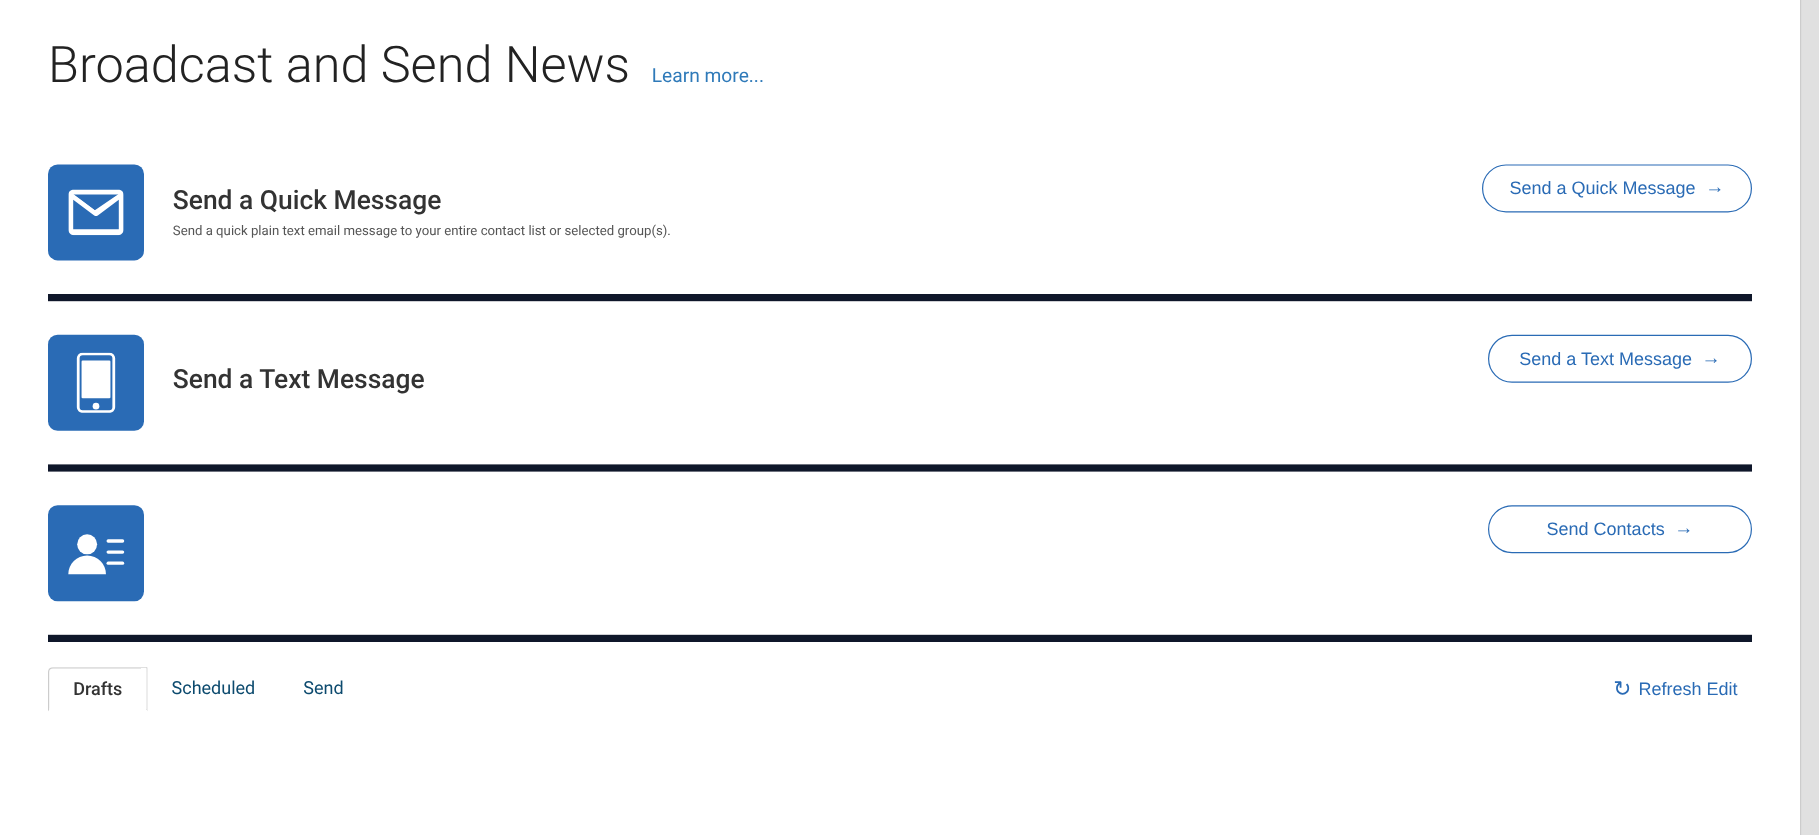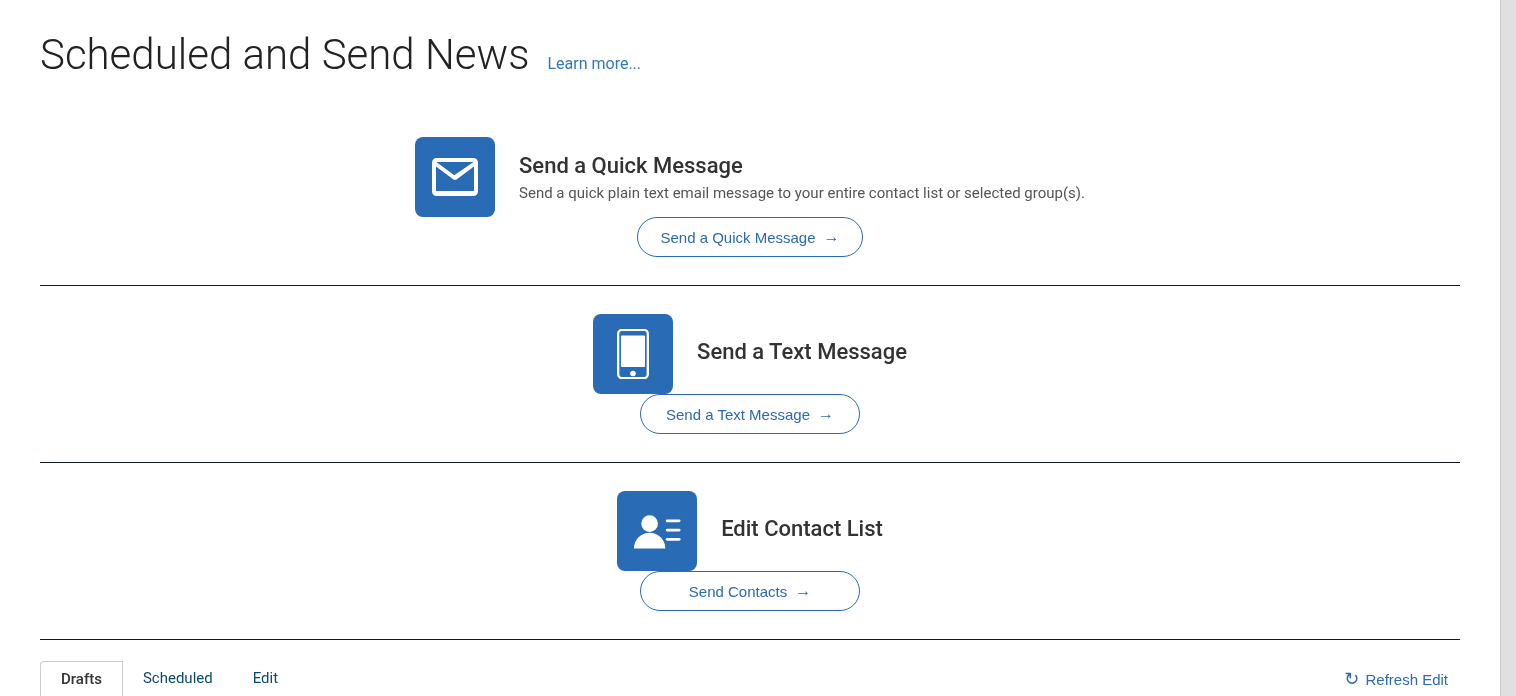--- a/index.html
+++ b/index.html
@@ -43,25 +43,24 @@
     .learn-more-link {
       font-size: 16px;
       color: #2f7ab9;
       text-decoration: none;
       margin-left: 14px;
       cursor: pointer;
     }
 
     .section-row {
       display: flex;
-      align-items: center;
+      align-items: flex-start;
       justify-content: space-between;
       padding: 28px 0;
-      border-bottom: 1px solid #0f172a;
-      flex-direction: column;
+      border-bottom: 6px solid #0f172a;
     }
 
     .section-left {
       display: flex;
       align-items: center;
       gap: 24px;
     }
 
     .icon-box {
       width: 80px;
@@ -79,21 +78,21 @@
     }
 
     .section-text h2 {
       font-size: 22px;
       font-weight: 500;
       color: #333;
       margin-bottom: 6px;
     }
 
     .section-text p {
-      font-size: 15px;
+      font-size: 11px;
       color: #555;
     }
 
     .action-button {
       border: 1.5px solid #2a6bb5;
       background: white;
       color: #2a6bb5;
       padding: 10px 22px;
       border-radius: 25px;
       font-size: 15px;
@@ -171,21 +170,21 @@
     .refresh-icon {
       font-size: 18px;
     }
   </style>
 </head>
 <body>
 
 <div class="main-content">
 
   <div class="page-title-area">
-    <h1 class="page-title">Scheduled and Send News</h1>
+    <h1 class="page-title">Broadcast and Send News</h1>
     <a class="learn-more-link" href="#">Learn more...</a>
   </div>
 
   <div class="section-row">
     <div class="section-left">
       <div class="icon-box">
 
         <svg width="46" height="38" viewBox="0 0 46 38">
           <path d="M0 4.5C0 2 2 0 4.5 0h37C44 0 46 2 46 4.5v29C46 36 44 38 41.5 38h-37C2 38 0 36 0 33.5v-29zM4 4l19 14L42 4H4zm38 4.5L24.5 21.5a3 3 0 01-3 0L4 8.5V33h38V8.5z"></path>
           <path d="M2 3.5l20 15 22-15" stroke="white" stroke-width="2" fill="none"></path>
@@ -233,34 +232,33 @@
 
           <circle cx="18" cy="15" r="9" fill="white"></circle>
           <path d="M1 42c0-9.4 7.6-17 17-17s17 7.6 17 17H1z" fill="white"></path>
 
           <line x1="37" y1="12" x2="50" y2="12" stroke="white" stroke-width="3" stroke-linecap="round"></line>
           <line x1="37" y1="22" x2="50" y2="22" stroke="white" stroke-width="3" stroke-linecap="round"></line>
           <line x1="37" y1="32" x2="50" y2="32" stroke="white" stroke-width="3" stroke-linecap="round"></line>
         </svg>
       </div>
       <div class="section-text">
-        <h2>Edit Contact List</h2>
       </div>
     </div>
     <button class="action-button">
       <span>Send Contacts</span>
       <span class="arrow">→</span>
     </button>
   </div>
 
   <div class="tabs-area">
     <div class="tabs-left">
       <div class="tab active">Drafts</div>
       <div class="tab link-tab">Scheduled</div>
-      <div class="tab link-tab">Edit</div>
+      <div class="tab link-tab">Send</div>
     </div>
     <button class="refresh-btn">
       <span class="refresh-icon">↻</span>
       <span>Refresh Edit</span>
     </button>
   </div>
 
 </div>
 
 <div class="scrollbar"></div>

